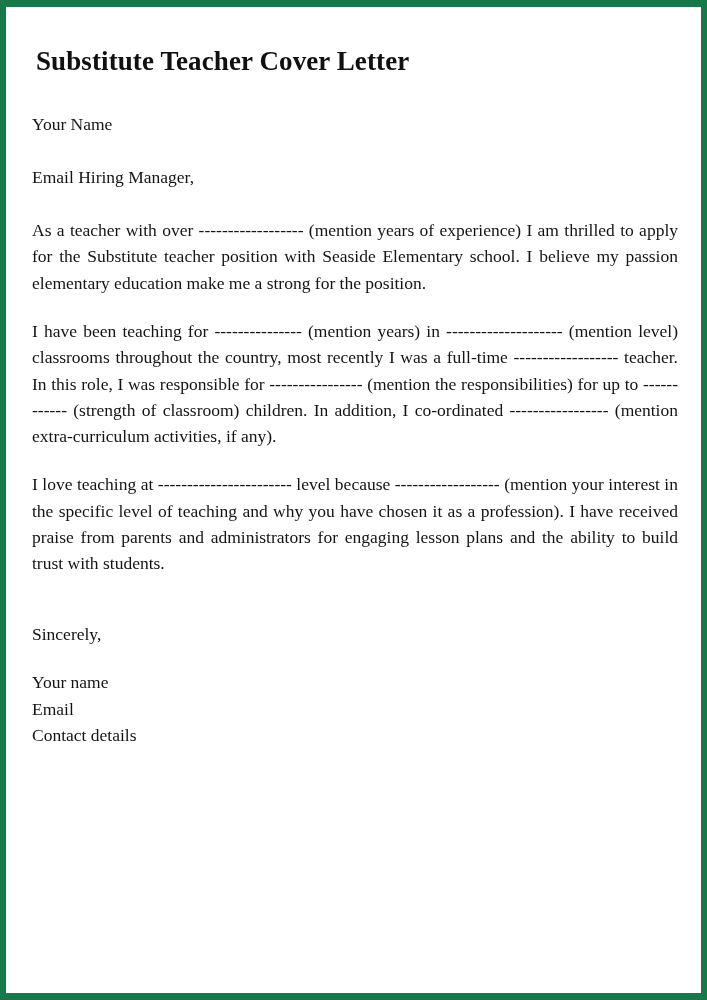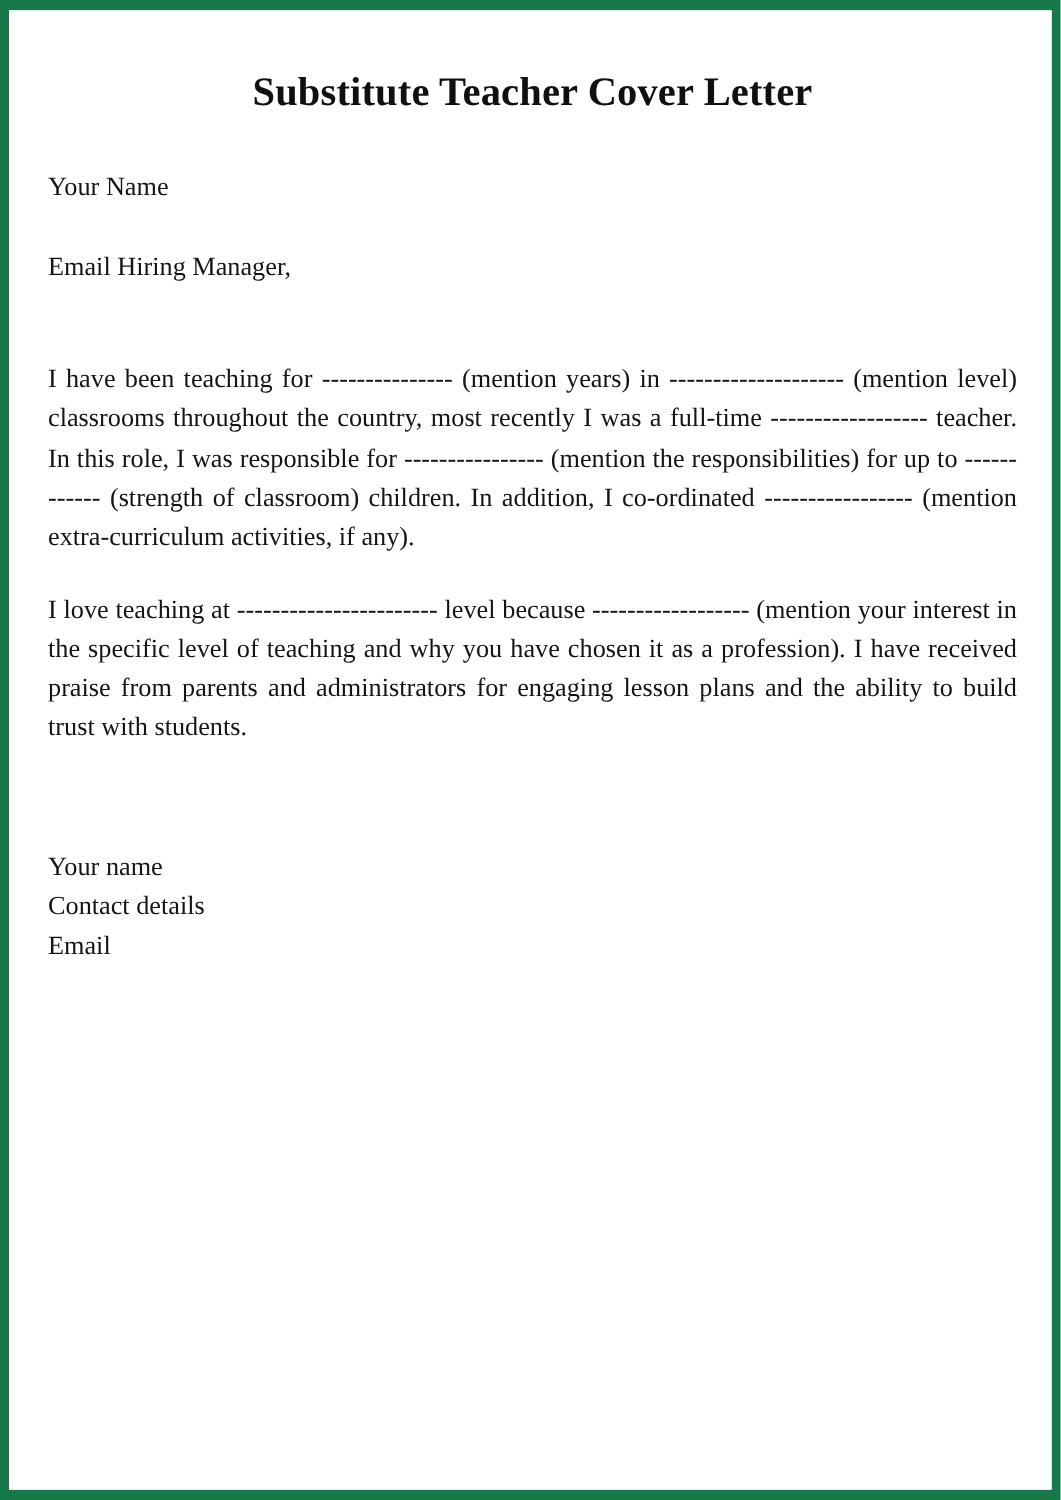--- a/index.html
+++ b/index.html
@@ -39,21 +39,21 @@
     top: 0;
     left: 0;
     right: 0;
     bottom: 0;
     padding: 26px 23px 0 26px;
     box-sizing: border-box;
     background: #fefffe;
   }
 
   #doc-title {
-    text-align: center;
+    text-align: left;
     font-weight: bold;
     font-size: 27px;
     line-height: 1.15;
     color: #101010;
     letter-spacing: 0.1px;
     margin: 13px 0 0 0;
     padding: 0 4px;
   }
 
   .spacer-lg { height: 34px; }
@@ -97,35 +97,37 @@
     <div class="spacer-lg"></div>
 
     <div class="line">Your Name</div>
 
     <div class="spacer-md"></div>
 
     <div class="line">Email Hiring Manager,</div>
 
     <div class="spacer-md"></div>
 
+    <p class="para">As a teacher with over ------------------ (mention years of experience) I am thrilled to apply for the Substitute teacher position with Seaside Elementary school. I believe my passion elementary education make me a strong for the position.</p>
 
     <div class="spacer-sm"></div>
 
     <p class="para">I have been teaching for --------------- (mention years) in -------------------- (mention level) classrooms throughout the country, most recently I was a full-time ------------------ teacher. In this role, I was responsible for ---------------- (mention the responsibilities) for up to ------------ (strength of classroom) children. In addition, I co-ordinated ----------------- (mention extra-curriculum activities, if any).</p>
 
     <div class="spacer-sm"></div>
 
     <p class="para">I love teaching at ----------------------- level because ------------------ (mention your interest in the specific level of teaching and why you have chosen it as a profession). I have received praise from parents and administrators for engaging lesson plans and the ability to build trust with students.</p>
 
     <div class="spacer-sm"></div>
 
 
     <div class="spacer-sm"></div>
 
+    <div class="sign-line">Sincerely,</div>
 
     <div class="spacer-sm"></div>
 
     <div class="sign-line">Your name</div>
+    <div class="sign-line">Email</div>
     <div class="sign-line">Contact details</div>
-    <div class="sign-line">Email</div>
 
   </div>
 </div>
 
 </body></html>

